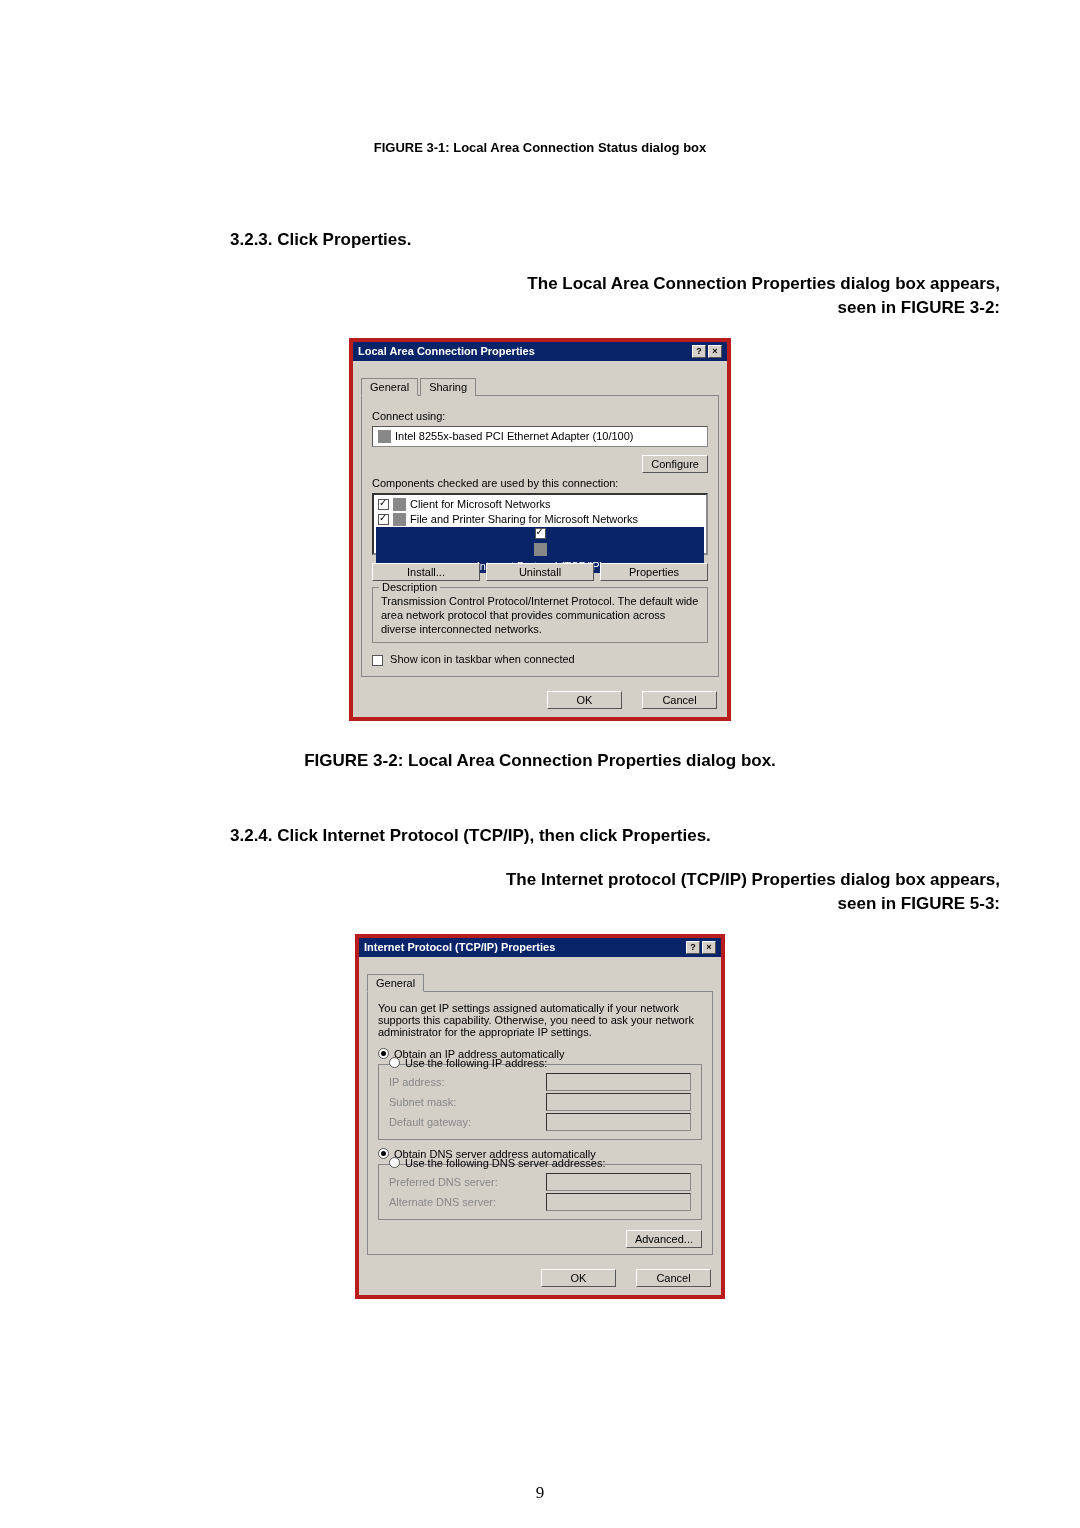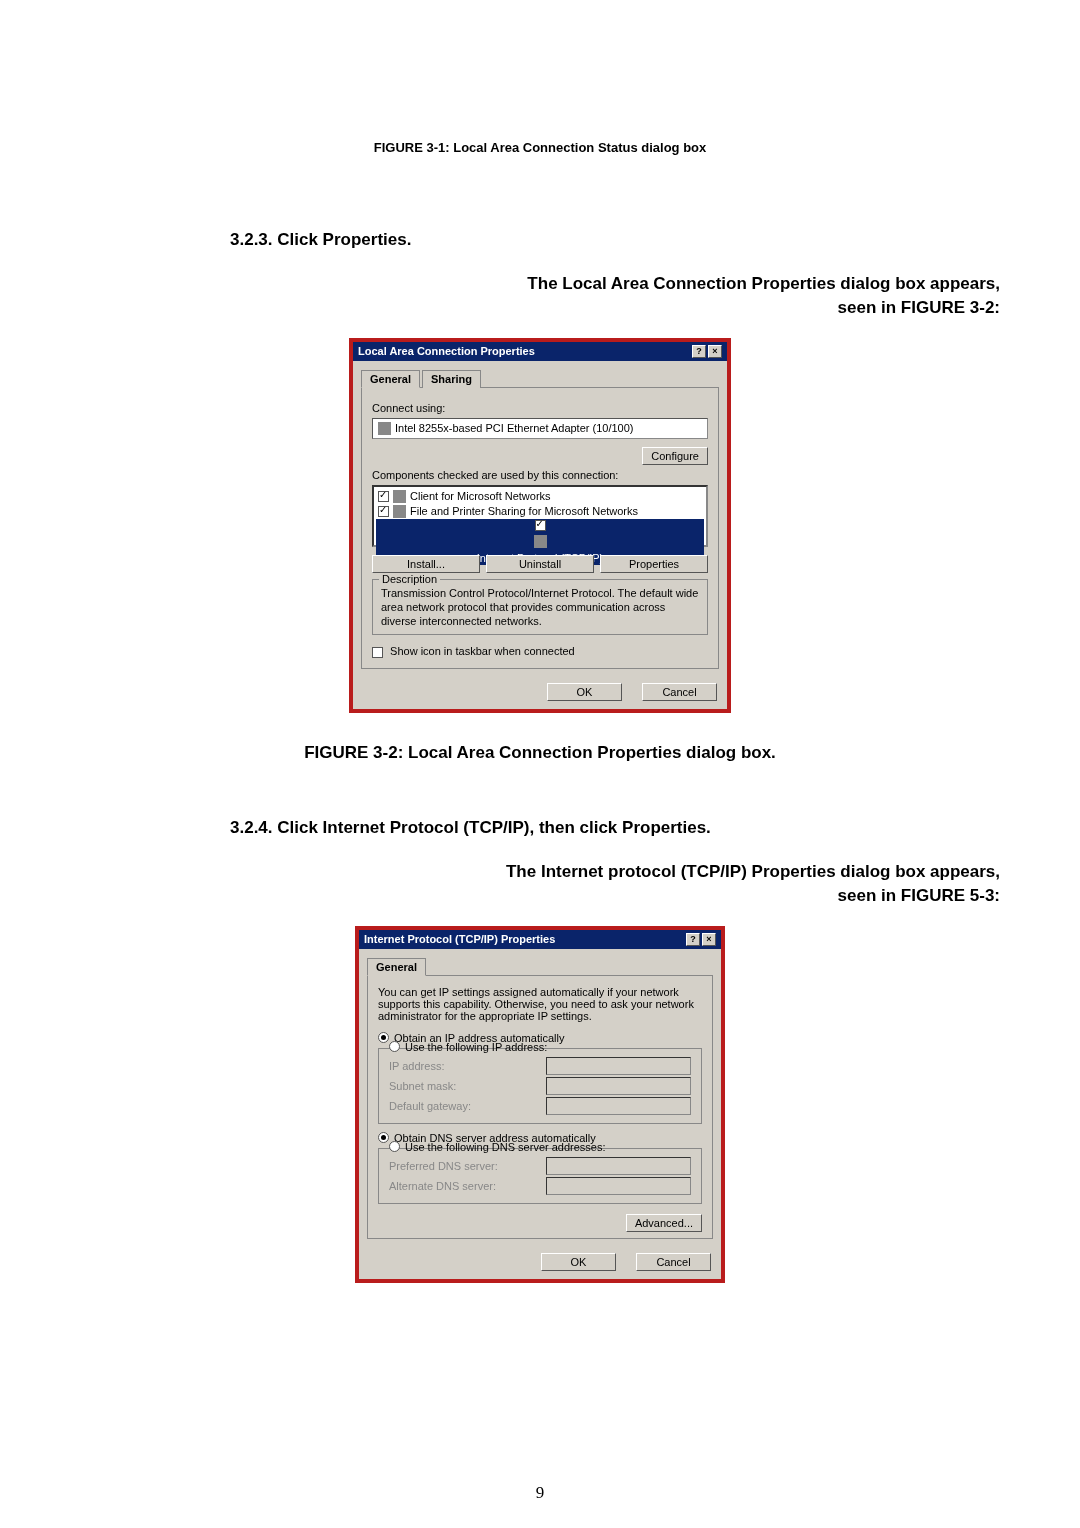--- a/index.html
+++ b/index.html
@@ -67,23 +67,22 @@
       border: 1px solid #fff;
       border-right-color: #555; border-bottom-color: #555;
       color: #000;
       font-size: 9px;
       font-weight: bold;
       text-align: center; line-height: 11px;
     }
     .tabs-row {
       display: flex;
       border-bottom: 1px solid #888;
-      margin: 8px 8px 0;
+      margin: 16px 8px 0;
       background: transparent;
-      font-weight: bold;
     }
     .tab {
       padding: 2px 8px;
       border: 1px solid #888;
       border-bottom: none;
       background: #d4d0c8;
       margin-right: 2px;
       position: relative;
       top: 1px;
     }

